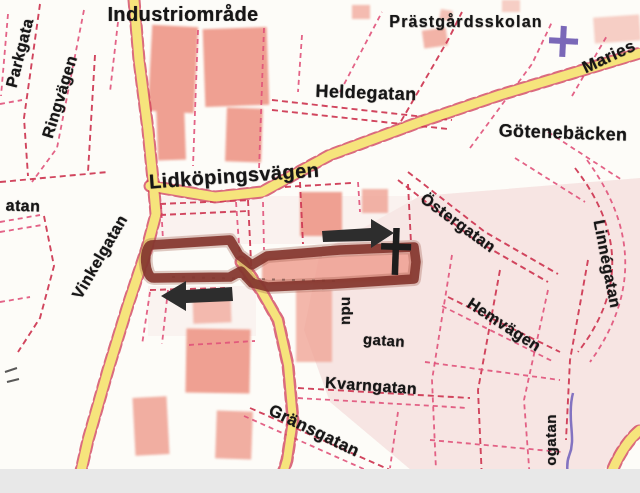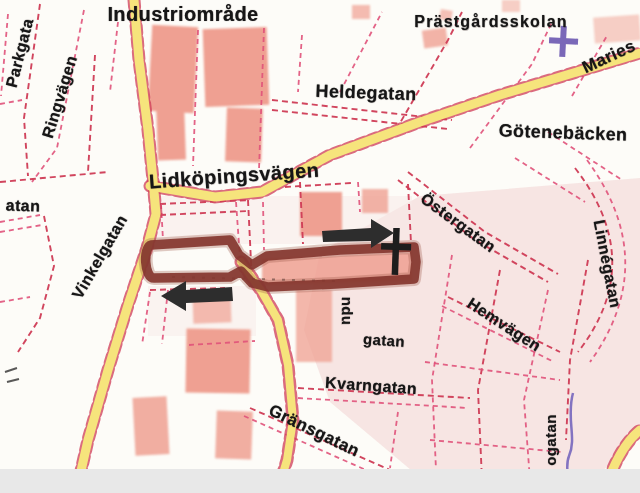--- a/index.html
+++ b/index.html
@@ -10,21 +10,21 @@
     text-align:right;
   }
   #map-canvas svg{position:absolute;left:0;top:0;}
   .lbl{
     position:absolute;white-space:nowrap;font-weight:700;
     color:var(--label_ink,#161616);
     transform:translate(-50%,-50%) rotate(var(--r,0deg));
     text-shadow:0 0 1px rgba(25,25,25,.55), 0.5px 0.5px 0 rgba(60,40,40,.25);
     letter-spacing:.4px;
   }
-  .lbl.sp{letter-spacing:1.2px;margin-left:25px;}
+  .lbl.sp{letter-spacing:1.2px;}
   
   .casing{stroke:var(--street_casing,#e0527a);fill:none;stroke-width:1.8;stroke-dasharray:5 4;opacity:.9;}
   .casingD{stroke:var(--street_casing_dark,#cf3b55);fill:none;stroke-width:1.9;stroke-dasharray:6 4;opacity:.95;}
   .roadCasing{stroke:var(--street_casing_dark,#cf3b55);fill:none;stroke-width:13;stroke-dasharray:7 6;opacity:.75;stroke-linecap:round;}
   .roadFill{stroke:var(--road_fill,#f6e47c);fill:none;stroke-width:9;stroke-linecap:round;stroke-linejoin:round;}
   .bld{fill:var(--building,#efa092);}
   .tint{fill:var(--block_tint,#f3dcda);}
   .tintL{fill:var(--block_tint_light,#f8e9e7);}
   .routeHalo{stroke:#a05a4a;opacity:.32;fill:none;stroke-width:14;stroke-linejoin:round;stroke-linecap:round;}
   .routeMain{stroke:var(--route,#84362f);opacity:.92;fill:none;stroke-width:9.5;stroke-linejoin:round;stroke-linecap:round;}

